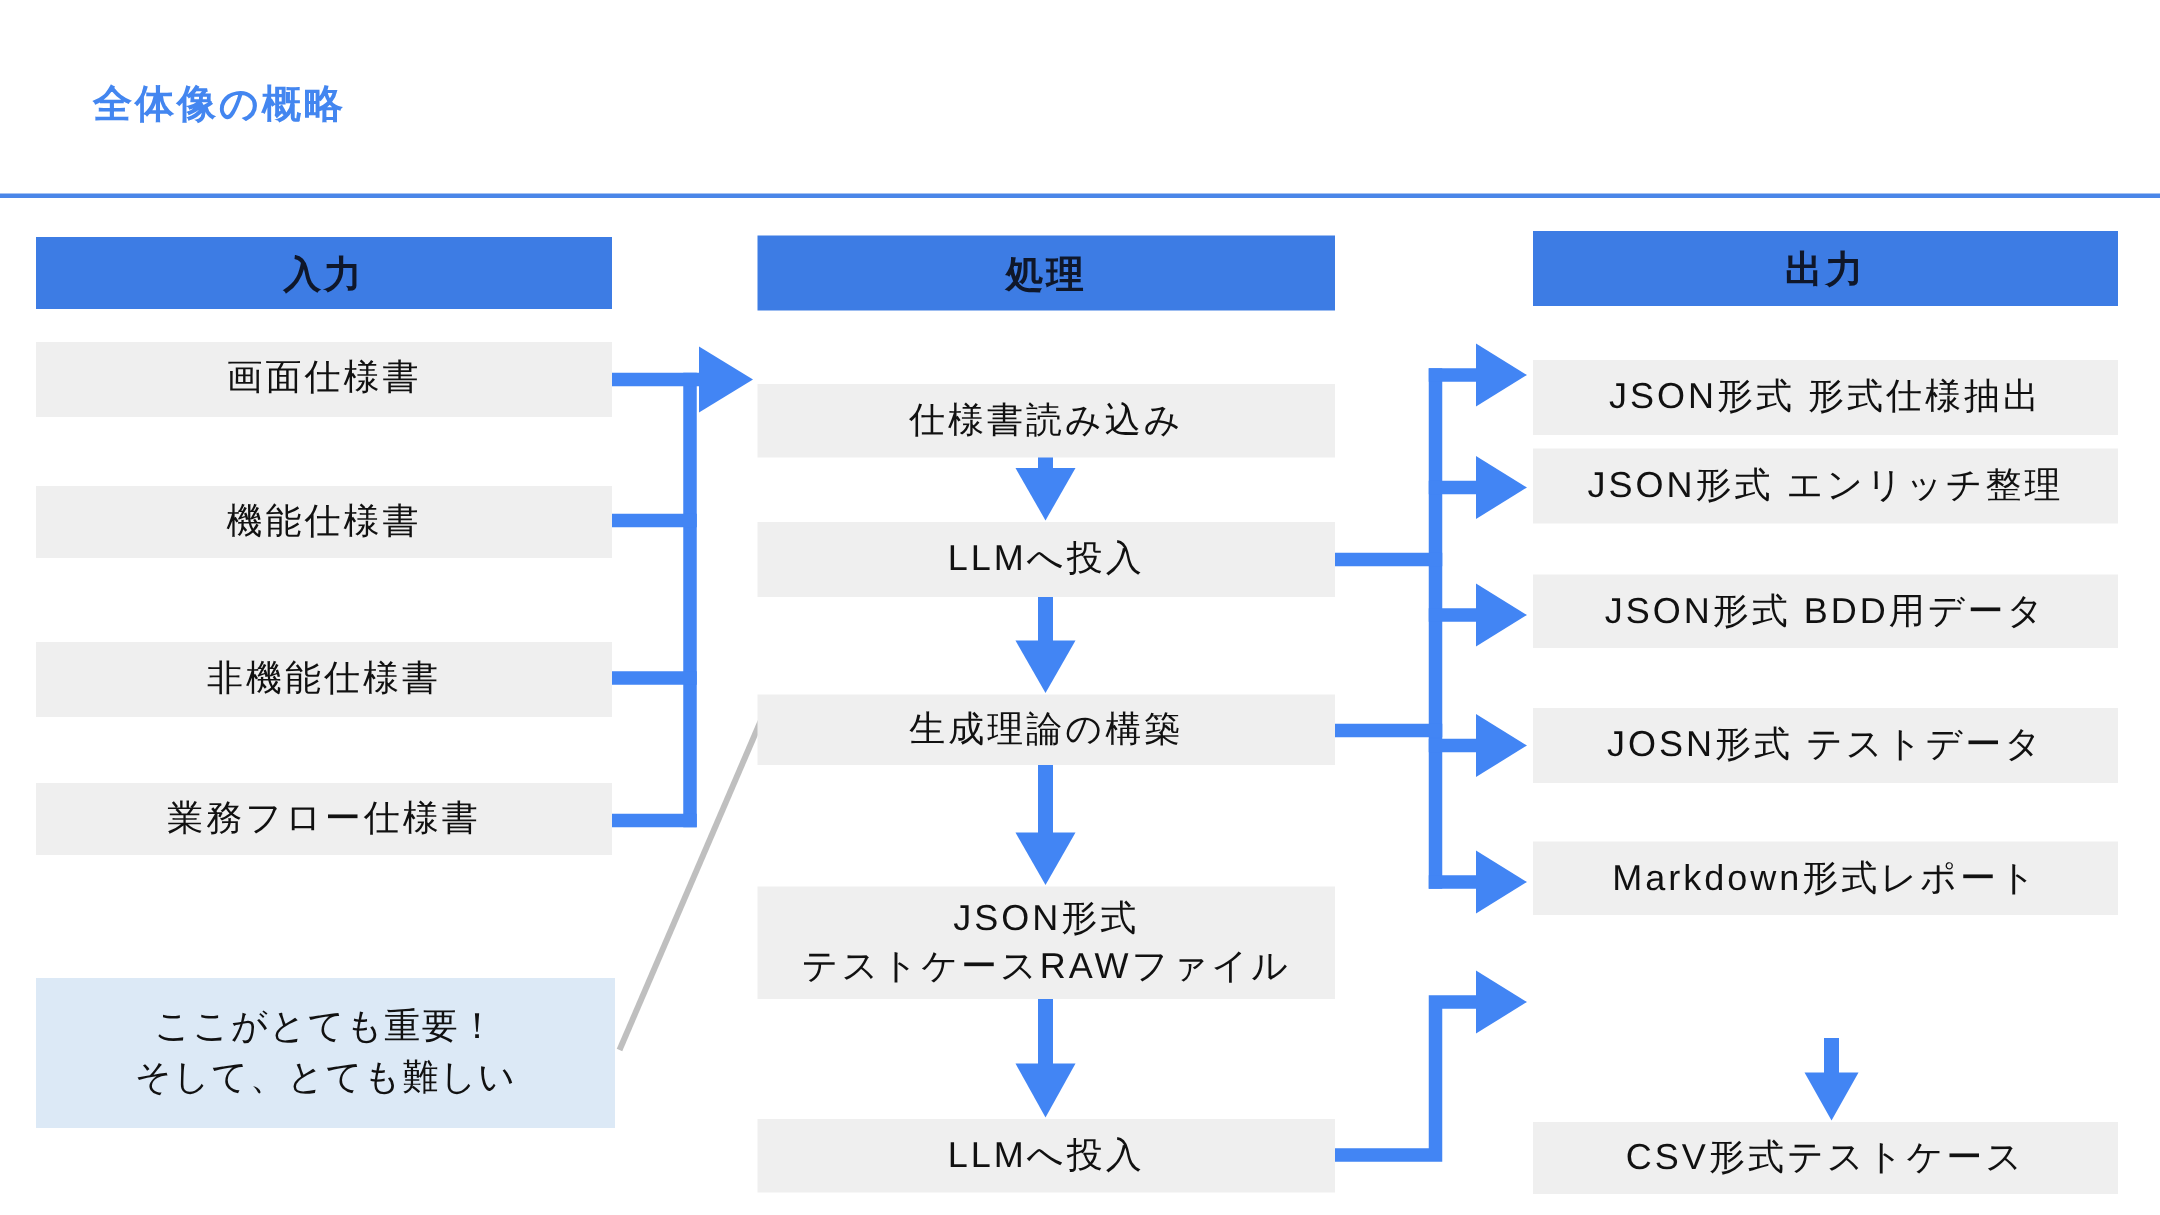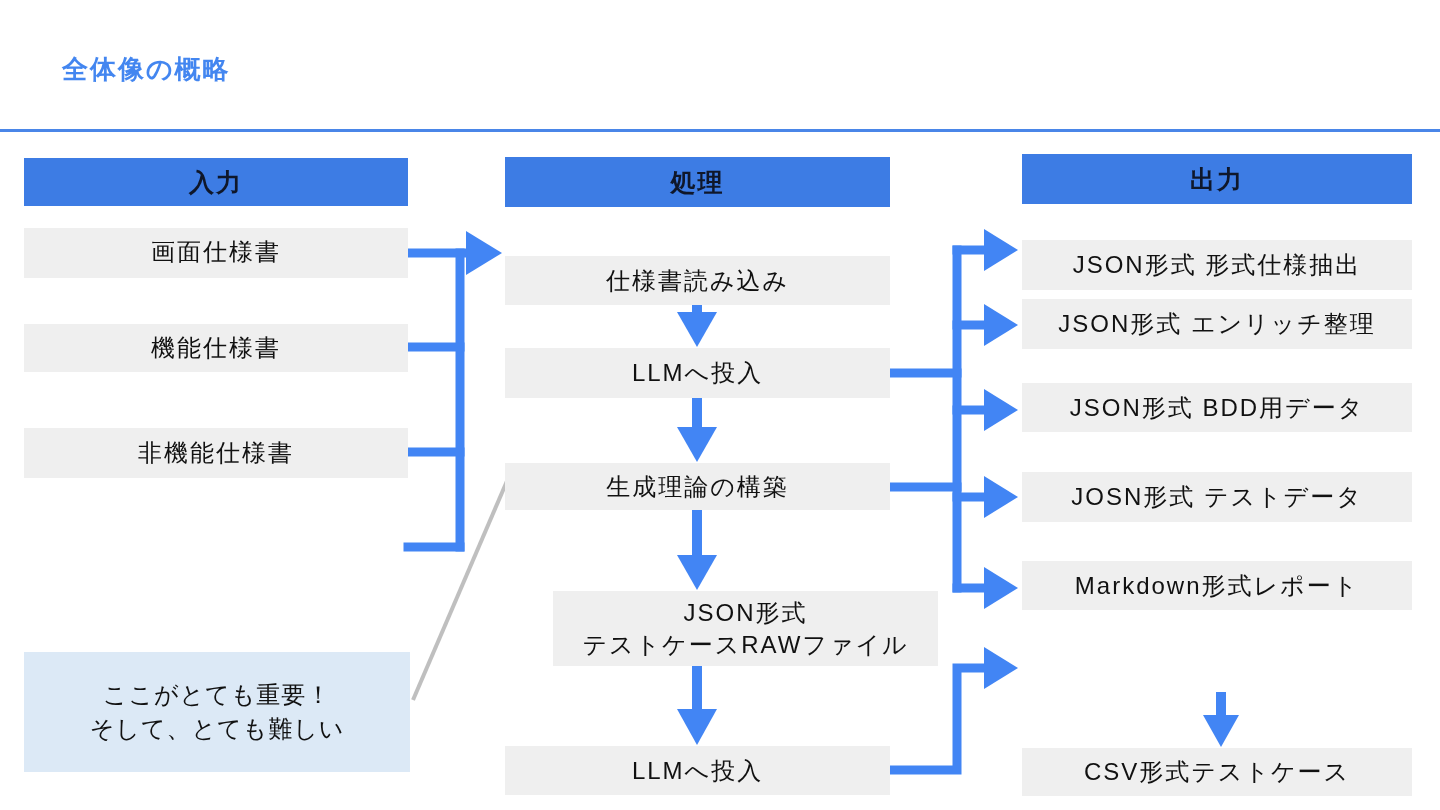--- a/index.html
+++ b/index.html
@@ -46,27 +46,27 @@
     position:absolute;display:flex;flex-direction:column;align-items:center;justify-content:center;
     background:var(--note-blue);color:var(--text-color);
     font-size:24px;letter-spacing:1px;text-align:center;line-height:1.4;
   }
   
   .lh{left:24px;width:384px;top:158px;height:48px;}
   .l1{left:24px;width:384px;top:228px;height:50px;font-family:Liberation Serif, serif;}
   .l2{left:24px;width:384px;top:324px;height:48px;}
   .l3{left:24px;width:384px;top:428px;height:50px;}
   .l4{left:24px;width:384px;top:522px;height:48px;}
-  .nb{left:24px;width:386px;top:652px;height:120px;align-items:center;}
+  .nb{left:24px;width:386px;top:652px;height:100px;align-items:center;}
   
   .mh{left:505px;width:385px;top:157px;height:50px;}
   .m1{left:505px;width:385px;top:228px;height:49px;margin-top:28px;}
   .m2{left:505px;width:385px;top:348px;height:50px;}
   .m3{left:505px;width:385px;top:463px;height:47px;}
-  .m4{left:505px;width:385px;top:591px;height:75px;margin-left:48px;}
+  .m4{left:505px;width:385px;top:591px;height:75px;}
   .m5{left:505px;width:385px;top:746px;height:49px;}
   
   .rh{left:1022px;width:390px;top:154px;height:50px;}
   .r1{left:1022px;width:390px;top:240px;height:50px;}
   .r2{left:1022px;width:390px;top:299px;height:50px;}
   .r3{left:1022px;width:390px;top:383px;height:49px;}
   .r4{left:1022px;width:390px;top:472px;height:50px;}
   .r5{left:1022px;width:390px;top:561px;height:49px;}
   .r6{left:1022px;width:390px;top:642px;height:50px;}
   .r7{left:1022px;width:390px;top:748px;height:48px;}
@@ -117,20 +117,21 @@
     <polygon class="ah" points="984,647 984,689 1018,668"></polygon>
 
     <path class="ln-thick" d="M1221,692 V717"></path>
     <polygon class="ah" points="1203,715 1239,715 1221,747"></polygon>
   </svg>
 
   <div class="col-header lh">入力</div>
   <div class="node l1">画面仕様書</div>
   <div class="node l2">機能仕様書</div>
   <div class="node l3">非機能仕様書</div>
+  <div class="node l4">業務フロー仕様書</div>
 
   <div class="note nb">
     <span>ここがとても重要！</span>
     <span>そして、とても難しい</span>
   </div>
 
   <div class="col-header mh">処理</div>
   <div class="node m1">仕様書読み込み</div>
   <div class="node m2">LLMへ投入</div>
   <div class="node m3">生成理論の構築</div>

